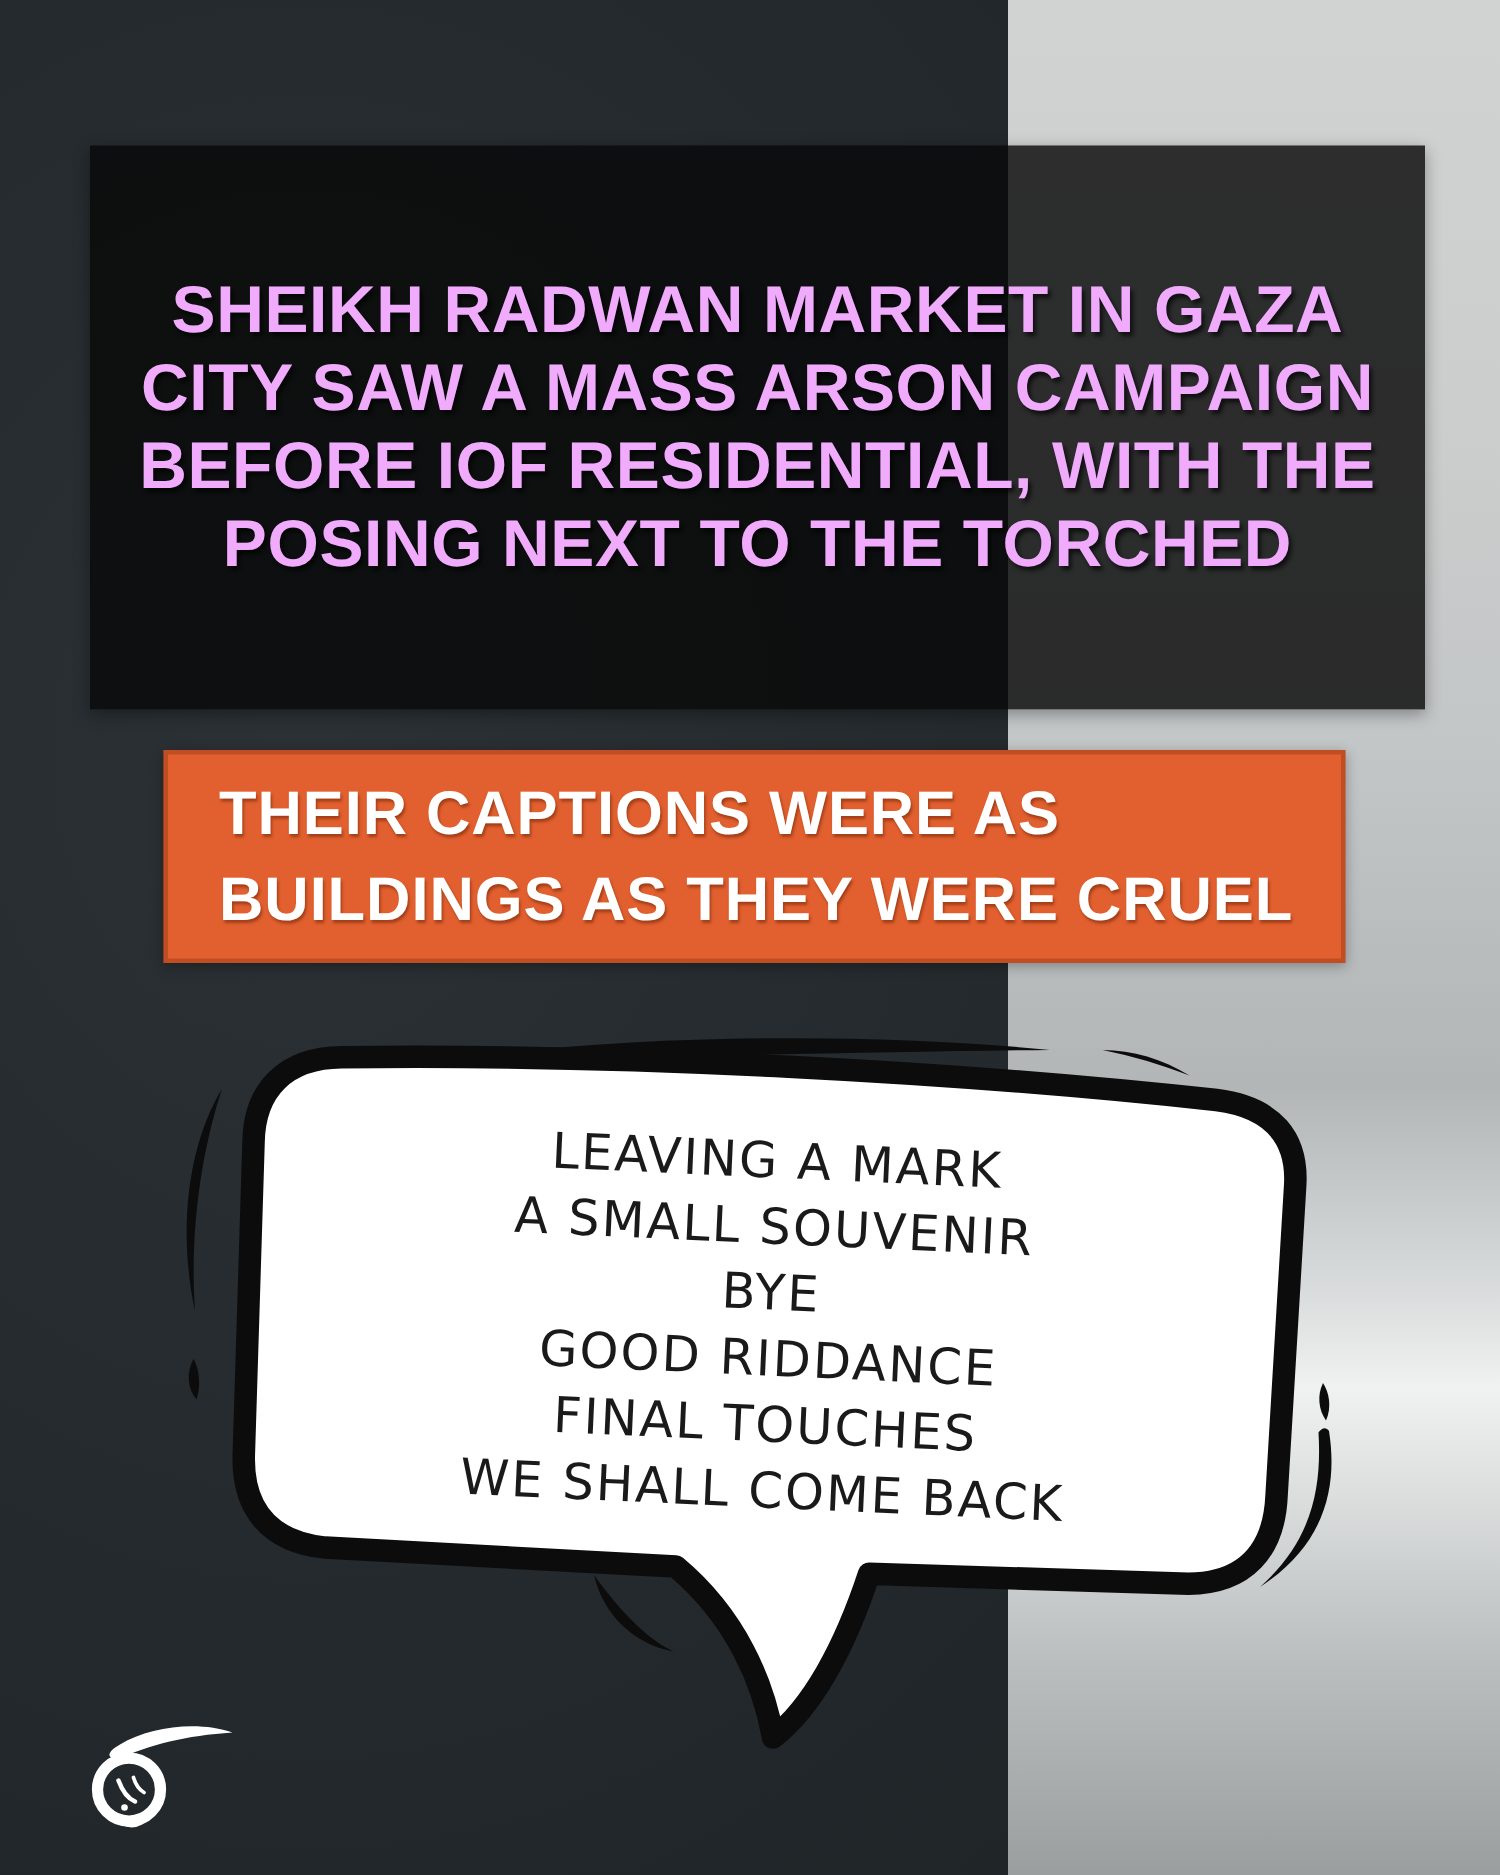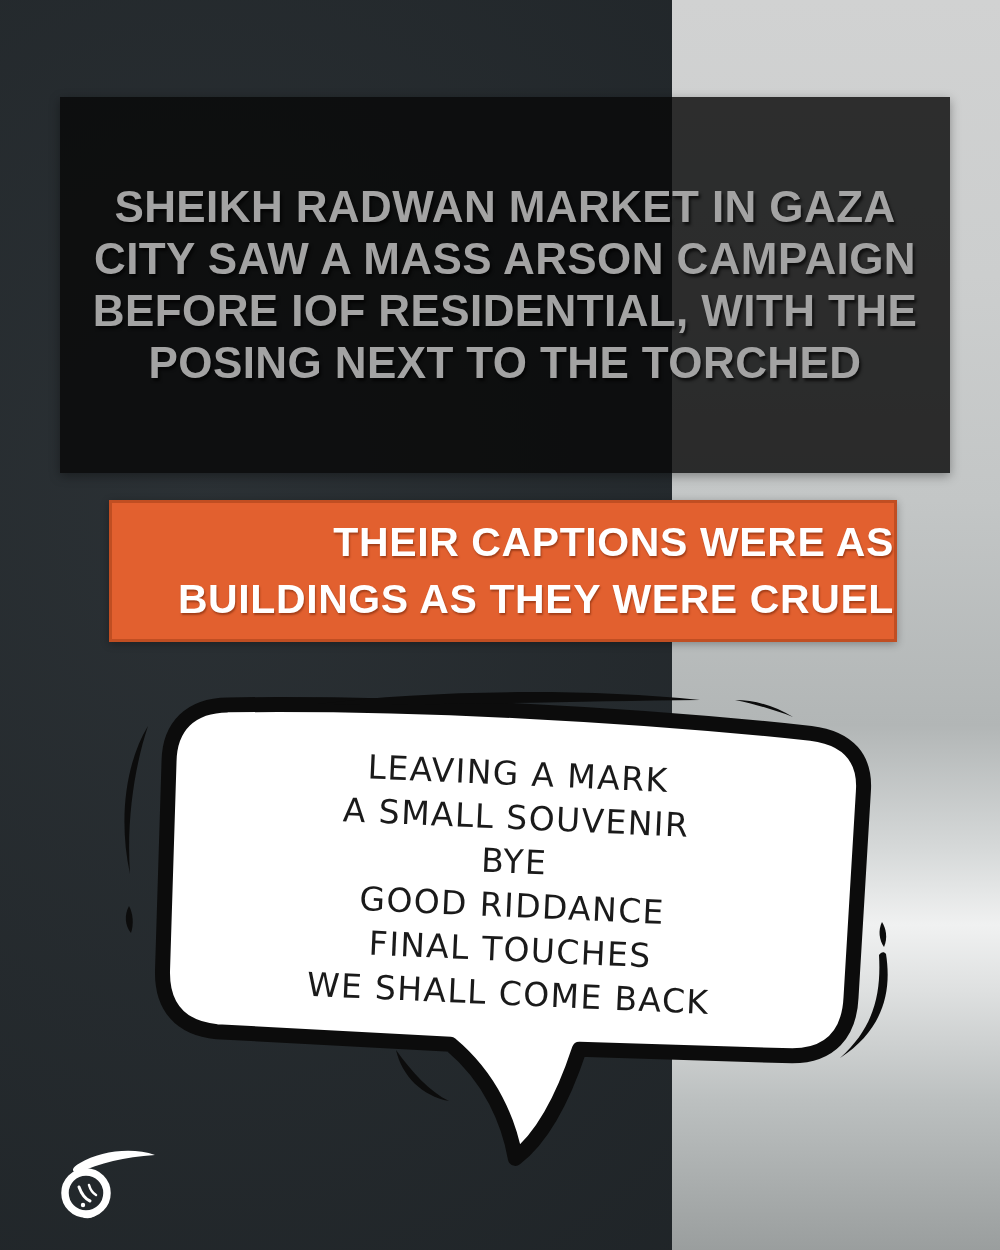--- a/index.html
+++ b/index.html
@@ -21,30 +21,31 @@
       #d6d9d9 68%, #f0f1f1 74%, #dfe1e1 79%, #bcc0c0 88%, #9a9e9e 100%);
   }
   
   .headline-box{
     position:absolute;left:60px;top:97px;width:890px;height:376px;
     background:rgba(8,8,9,0.82);
     box-shadow:0 3px 10px rgba(0,0,0,0.35);
     display:flex;flex-direction:column;justify-content:center;align-items:center;
   }
   .headline-line{
-    white-space:nowrap;color:#a3a3a3;font-weight:700;
+    white-space:nowrap;color:#f0abfc;font-weight:700;
     font-size:44px;line-height:52px;letter-spacing:0.4px;text-align:center;
     text-shadow:2px 3px 3px rgba(0,0,0,0.65);
   }
   
   .caption-box{
     position:absolute;left:109px;top:500px;width:788px;height:142px;
     background:#e2602f;border:3px solid rgba(130,45,12,0.35);box-sizing:border-box;
-    display:flex;flex-direction:column;justify-content:center;align-items:flex-end;
+    display:flex;flex-direction:column;justify-content:center;align-items:flex-start;
     box-shadow:0 2px 8px rgba(0,0,0,0.3);
+    padding-left:34px;
   }
   .caption-line{
     white-space:nowrap;color:#ffffff;font-weight:700;
     font-size:41px;line-height:57px;letter-spacing:0.6px;text-align:center;
     text-shadow:1px 2px 2px rgba(110,35,8,0.55);
   }
   
   .bubble-wrap{position:absolute;left:90px;top:660px;width:840px;height:520px;}
   .bubble-wrap svg{position:absolute;left:0;top:0;}
   .bubble-text{

